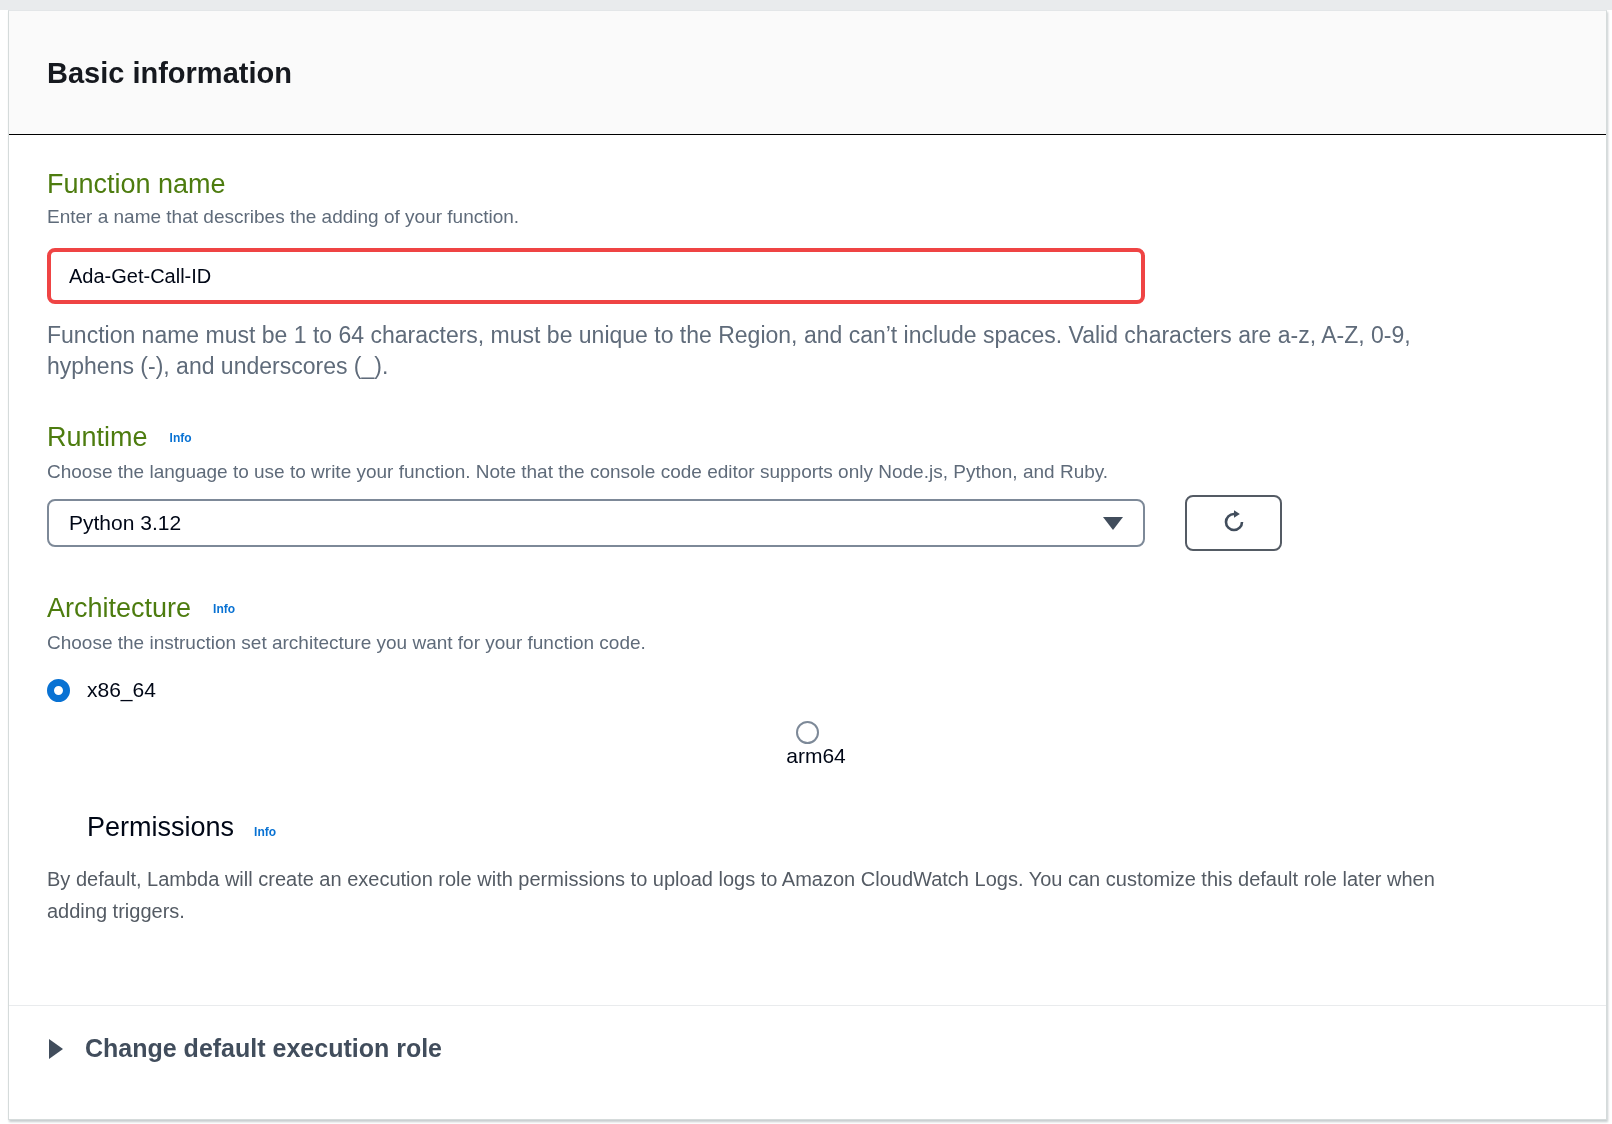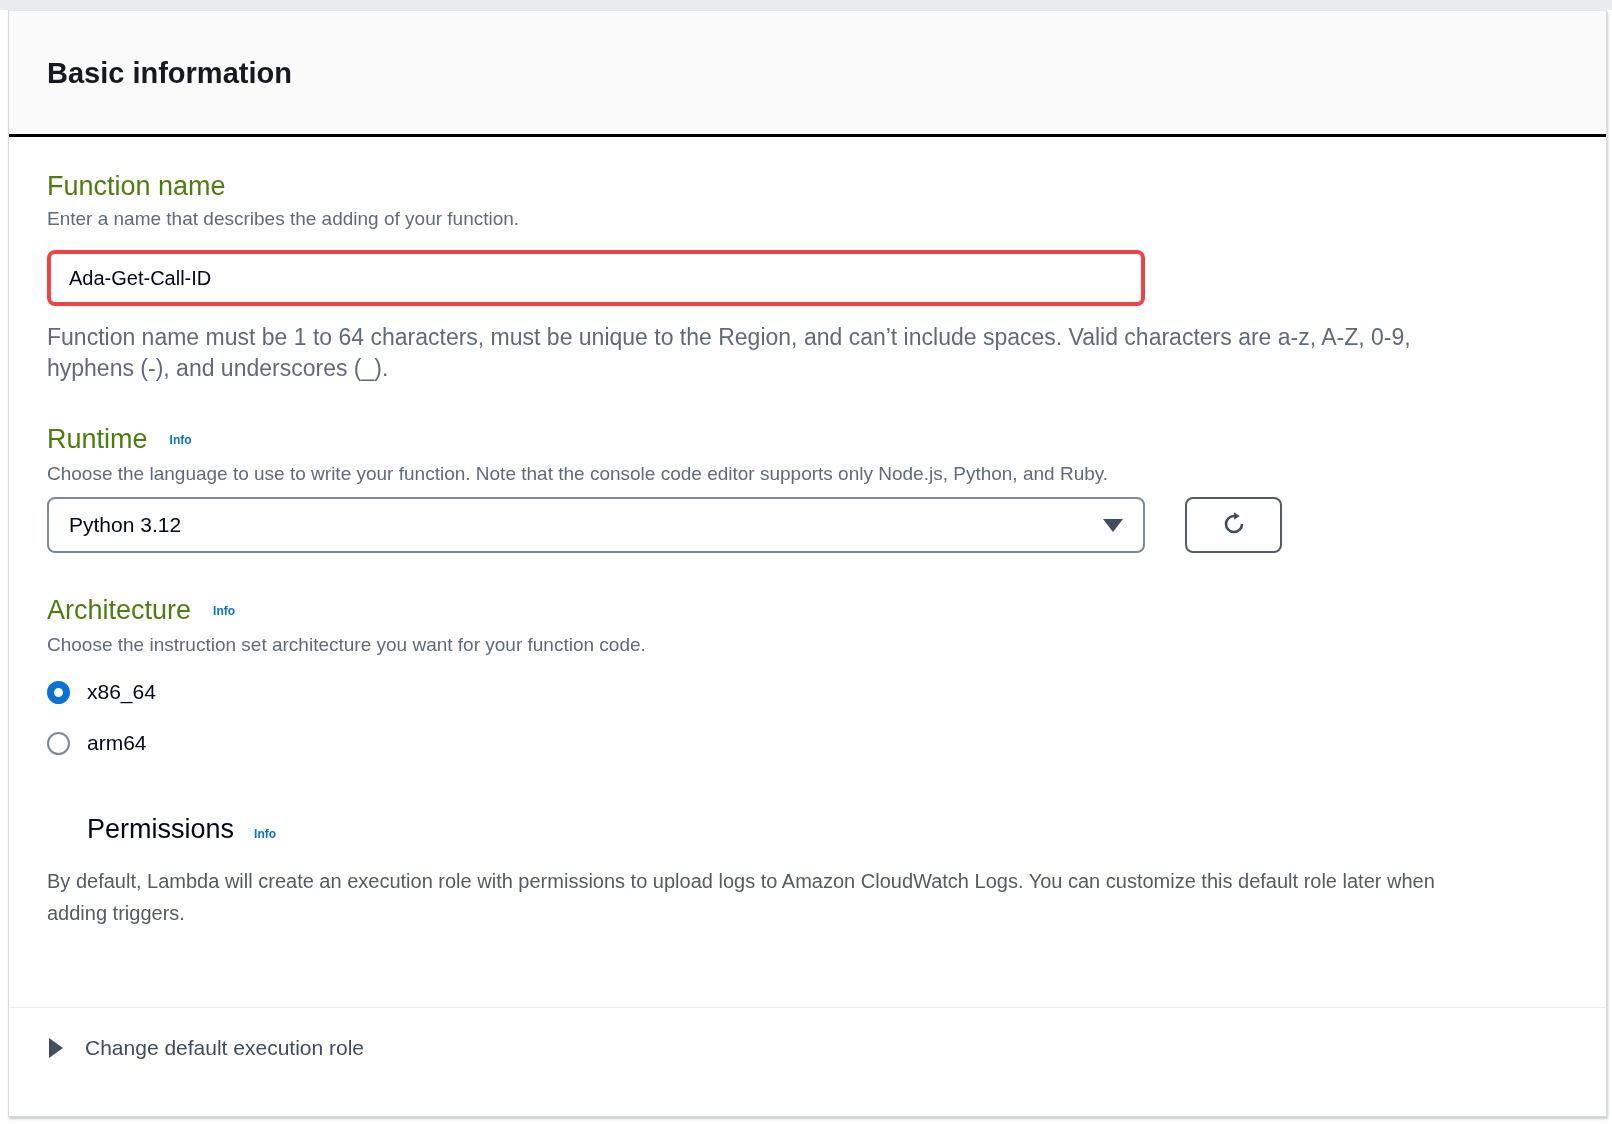--- a/index.html
+++ b/index.html
@@ -17,21 +17,21 @@
   .panel {
     margin-left: 8px;
     width: 1599px;
     background: #ffffff;
     border: 1px solid #d5dbdb;
     border-top: 1px solid #e3e6e8;
     box-shadow: 1px 2px 2px rgba(0, 28, 36, 0.22);
   }
   .panel-header {
     background: #fafafa;
-    border-bottom: 3px solid #000000;
+    border-bottom: 1px solid #000000;
     padding: 43px 38px 42px 38px;
   }
   .panel-title {
     font-size: 29px;
     font-weight: 700;
     color: #16191f;
     line-height: 38px;
   }
   .panel-content {
     padding: 36px 38px 56px 38px;
@@ -82,21 +82,21 @@
   }
   .section-gap-lg { margin-top: 42px; }
   .section-gap-md { margin-top: 44px; }
   .select-row {
     margin-top: 10px;
     display: flex;
     align-items: center;
   }
   .select-box {
     width: 1098px;
-    height: 56px;
+    height: 48px;
     border: 2px solid #7d8998;
     border-radius: 8px;
     background: #ffffff;
     display: flex;
     align-items: center;
     justify-content: space-between;
     padding: 0 20px;
     cursor: pointer;
   }
   .select-value {
@@ -121,21 +121,21 @@
     justify-content: center;
     cursor: pointer;
   }
   .radio-group { margin-top: 14px; }
   .radio-row {
     display: flex;
     align-items: center;
     height: 40px;
     cursor: pointer;
   }
-  .radio-row + .radio-row { margin-top: 11px; }
+  .radio-row + .radio-row { margin-top: 11px; flex-direction: column; }
   .radio-circle {
     width: 23px; height: 23px;
     border-radius: 50%;
     border: 2px solid #7d8998;
     background: #ffffff;
     flex: 0 0 auto;
   }
   .radio-circle.selected {
     border: 7px solid #0972d3;
   }
@@ -175,22 +175,22 @@
   }
   .caret-right {
     width: 0; height: 0;
     border-top: 10px solid transparent;
     border-bottom: 10px solid transparent;
     border-left: 14px solid #414d5c;
     margin-left: 2px;
   }
   .expander-label {
     margin-left: 22px;
-    font-size: 21px;
-    font-weight: 400;
+    font-size: 25px;
+    font-weight: 700;
     color: #414d5c;
   }
 </style>
 </head>
 <body>
 
 <div class="top-strip"></div>
 
 <div class="panel">
 

